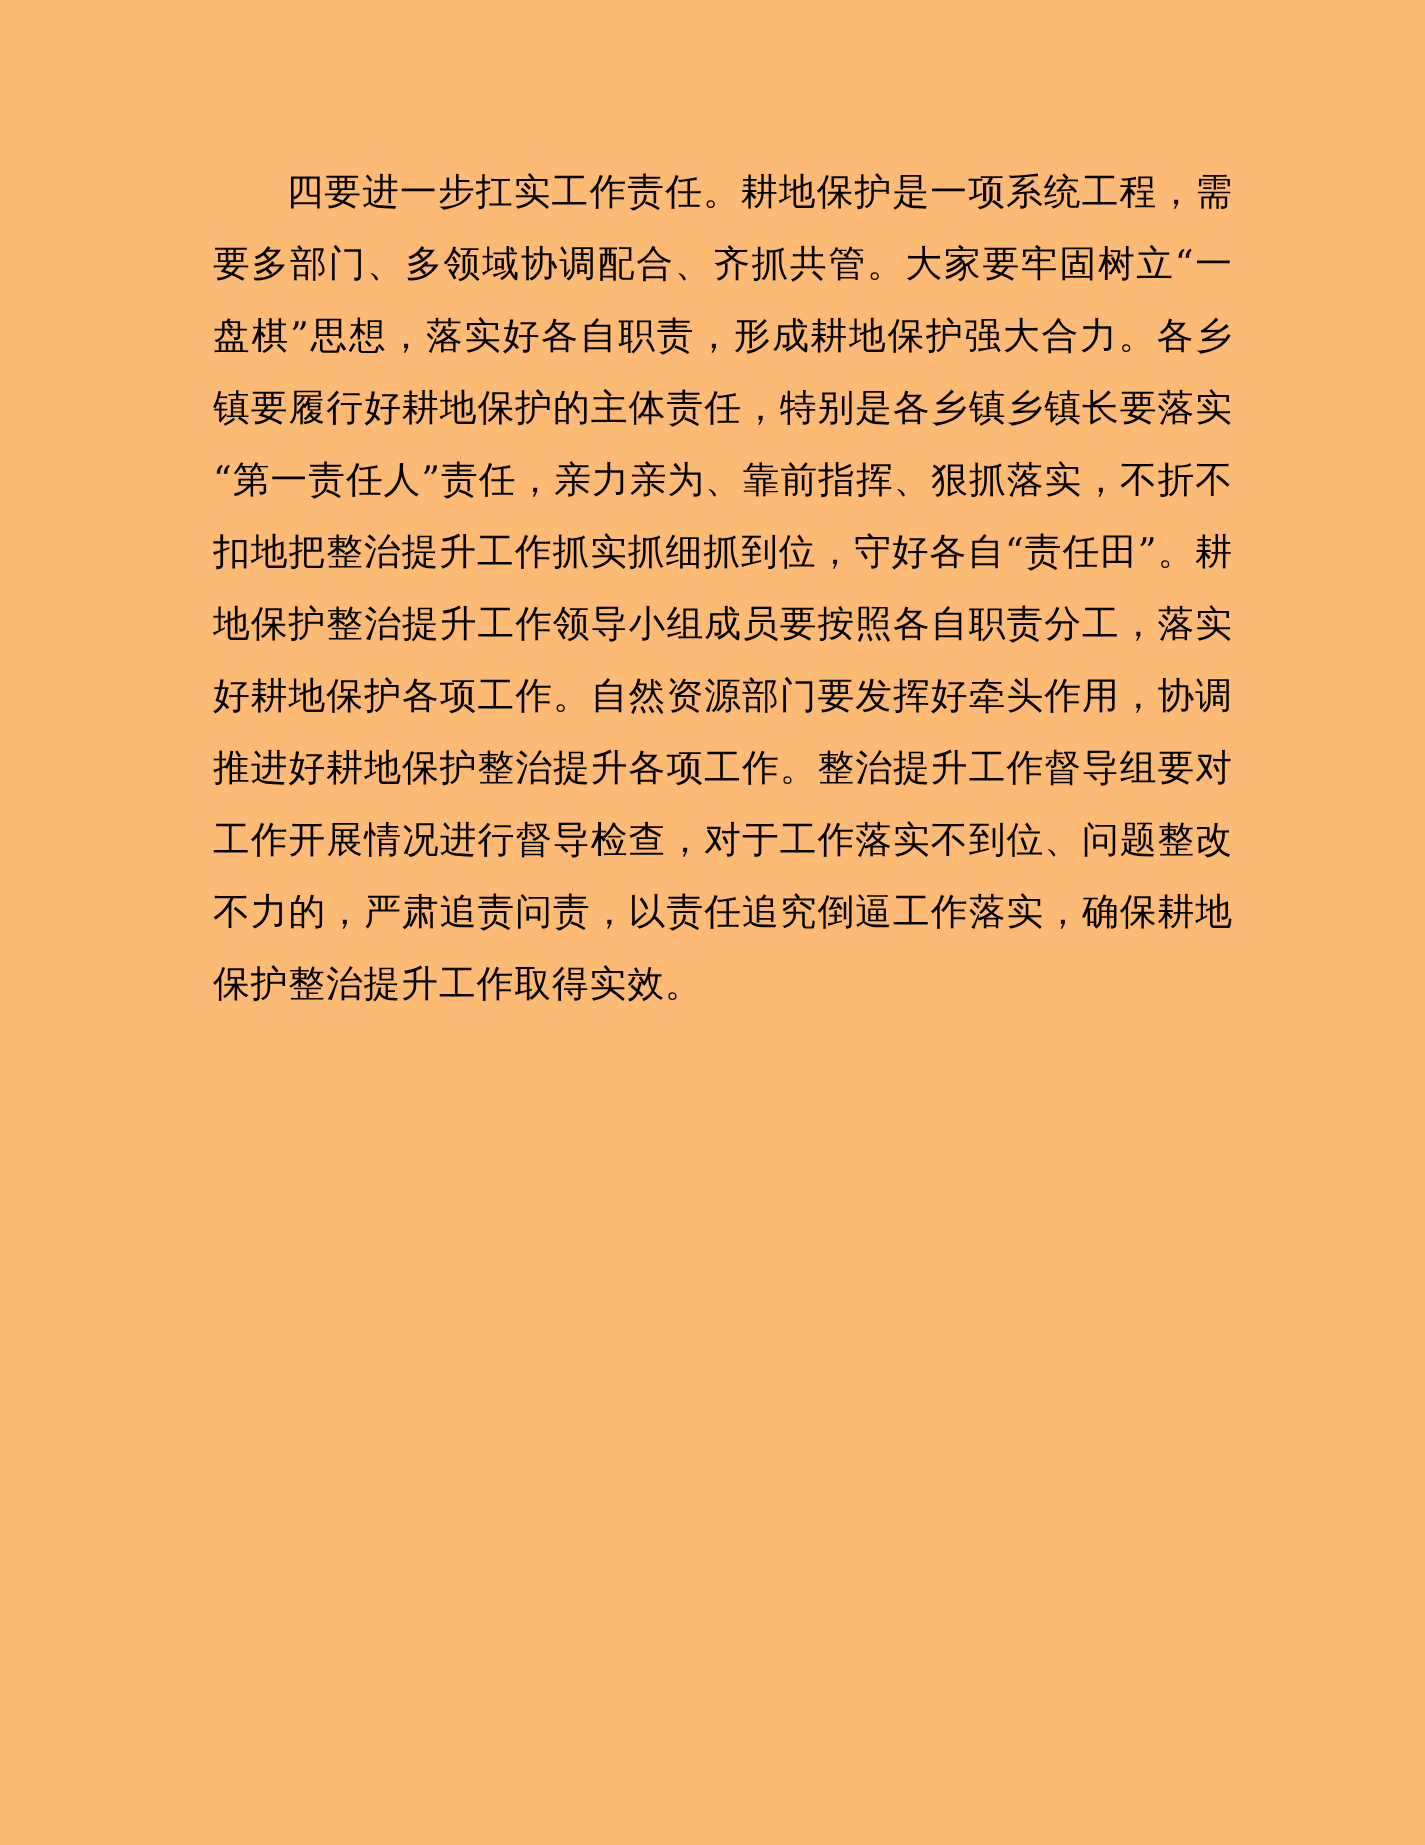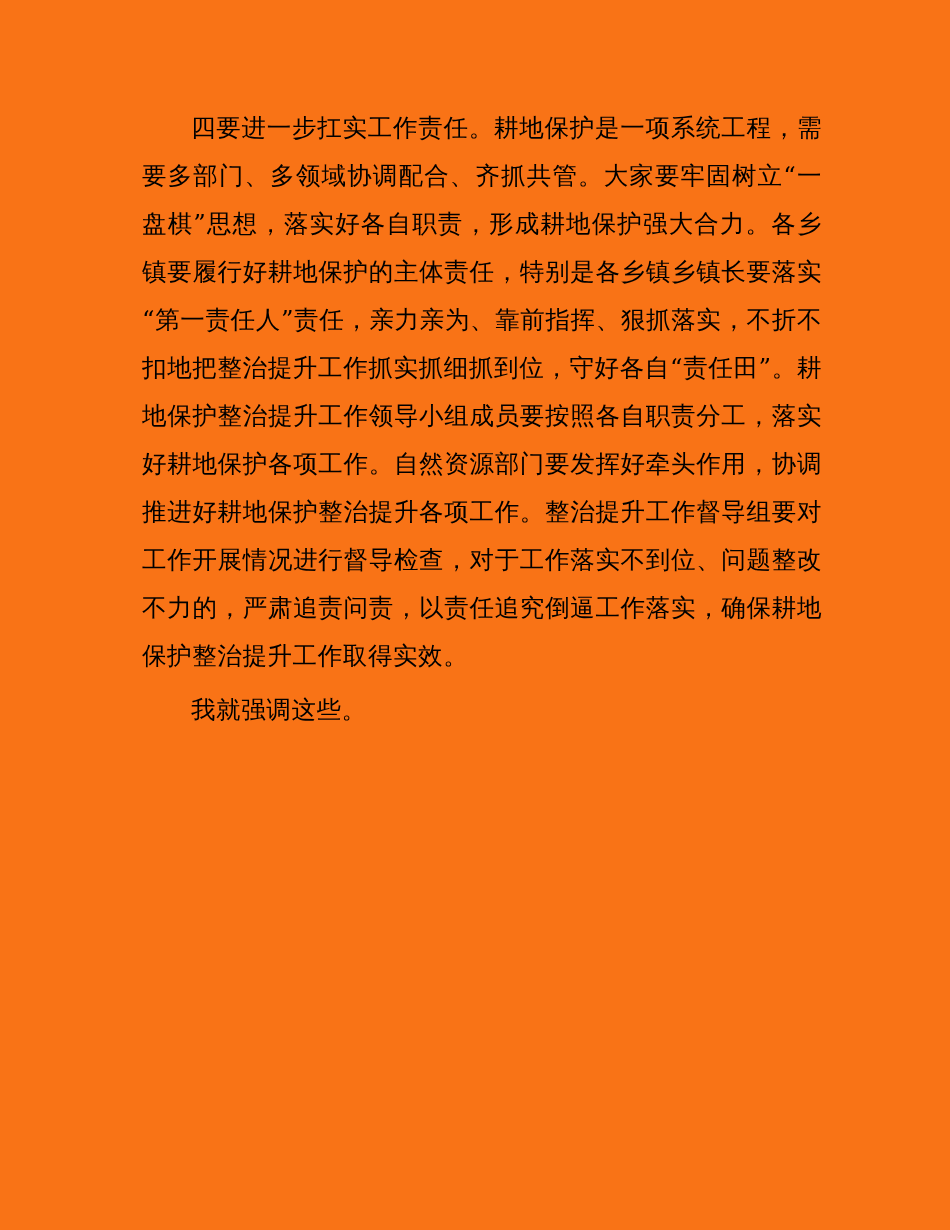--- a/index.html
+++ b/index.html
@@ -4,21 +4,21 @@
 <style>
   html, body {
     margin: 0;
     padding: 0;
     background: #ffffff;
   }
   .page {
     position: relative;
     width: 950px;
     height: 1230px;
-    background: #f97316;
+    background: #fdba74;
     overflow: hidden;
     font-family: "DejaVu Serif", "Liberation Serif", serif;
   }
   .page-body {
     position: absolute;
     left: 142px;
     top: 104px;
     width: 680px;
   }
   .para {
@@ -40,15 +40,14 @@
   .para.last {
     text-align: left;
   }
 </style>
 </head>
 <body>
 
 <div class="page">
   <div class="page-body">
     <p class="para">四要进一步扛实工作责任。耕地保护是一项系统工程，需要多部门、多领域协调配合、齐抓共管。大家要牢固树立“一盘棋”思想，落实好各自职责，形成耕地保护强大合力。各乡镇要履行好耕地保护的主体责任，特别是各乡镇乡镇长要落实“第一责任人”责任，亲力亲为、靠前指挥、狠抓落实，不折不扣地把整治提升工作抓实抓细抓到位，守好各自“责任田”。耕地保护整治提升工作领导小组成员要按照各自职责分工，落实好耕地保护各项工作。自然资源部门要发挥好牵头作用，协调推进好耕地保护整治提升各项工作。整治提升工作督导组要对工作开展情况进行督导检查，对于工作落实不到位、问题整改不力的，严肃追责问责，以责任追究倒逼工作落实，确保耕地保护整治提升工作取得实效。</p>
-    <p class="para last">我就强调这些。</p>
   </div>
 </div>
 
 </body></html>

